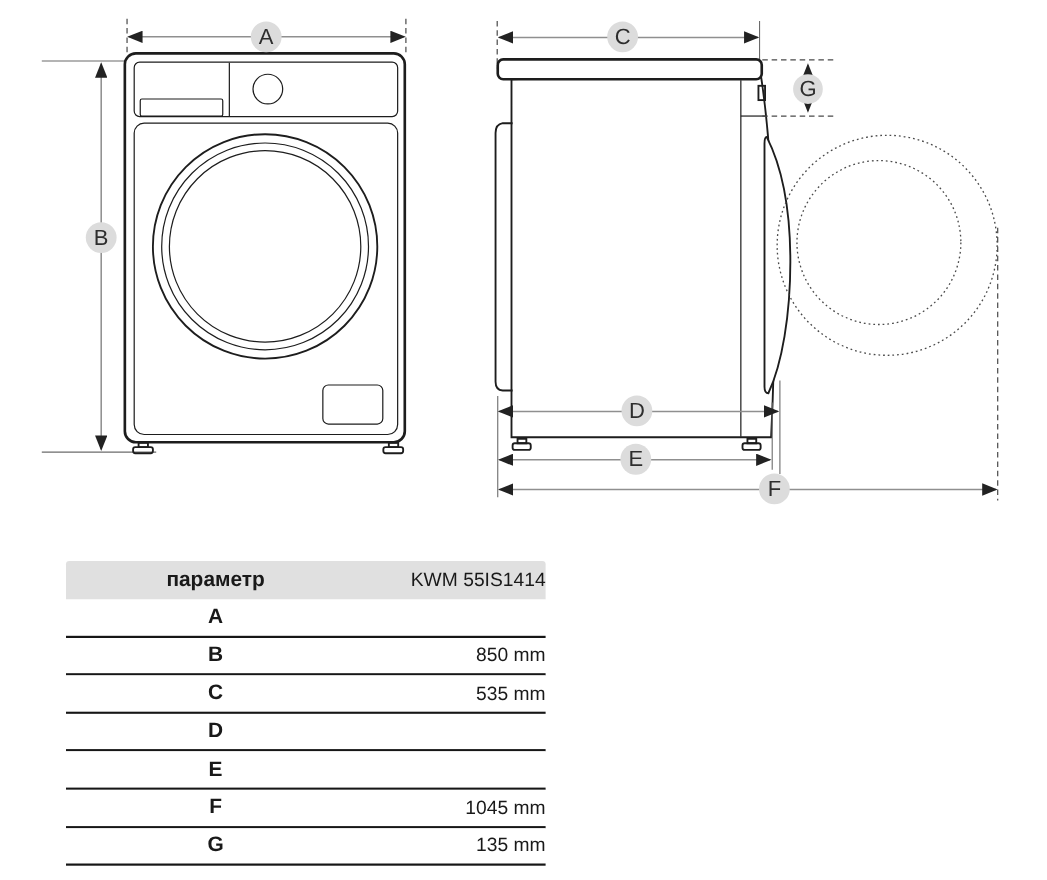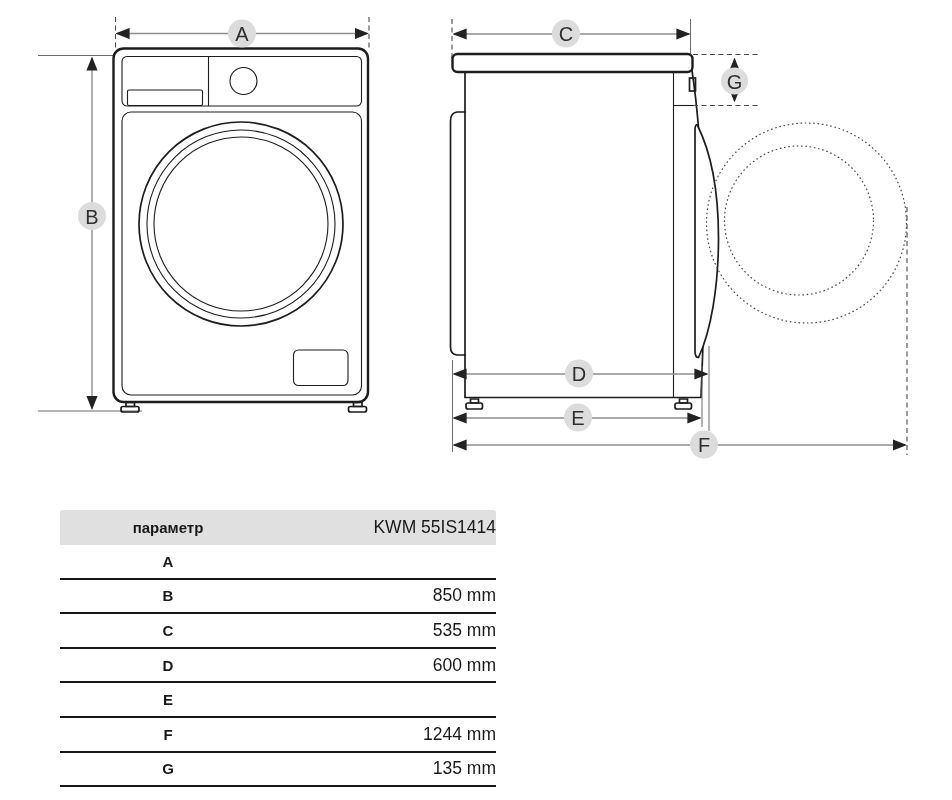--- a/index.html
+++ b/index.html
@@ -44,21 +44,21 @@
     background: #e0e0e0;
     border-radius: 3px 3px 0 0;
   }
   .t-row {
     display: flex;
     align-items: center;
     height: 34.6px;
     border-bottom: 2px solid #161616;
     background: #ffffff;
   }
-  .c1 { width: 216px; text-align: center; font-size: 15px; }
+  .c1 { width: 216px; text-align: center; font-size: 19px; margin-left: 28px; }
   .c2 { flex: 1; text-align: right; font-size: 17.5px; }
   .bold { font-weight: bold; }
 </style>
 </head>
 <body>
 
 <div class="canvas">
 
   <svg class="diagram" width="952" height="500" viewBox="0 0 952 500" xmlns="http://www.w3.org/2000/svg">
     <defs>
@@ -172,28 +172,27 @@
     <div class="t-row">
       <div class="c1 bold">B</div>
       <div class="c2">850 mm</div>
     </div>
     <div class="t-row">
       <div class="c1 bold">C</div>
       <div class="c2">535 mm</div>
     </div>
     <div class="t-row">
       <div class="c1 bold">D</div>
-      <div class="c2">600 mm</div>
     </div>
     <div class="t-row">
       <div class="c1 bold">E</div>
     </div>
     <div class="t-row">
       <div class="c1 bold">F</div>
-      <div class="c2">1244 mm</div>
+      <div class="c2">1045 mm</div>
     </div>
     <div class="t-row">
       <div class="c1 bold">G</div>
       <div class="c2">135 mm</div>
     </div>
   </div>
 
 </div>
 
 </body></html>

